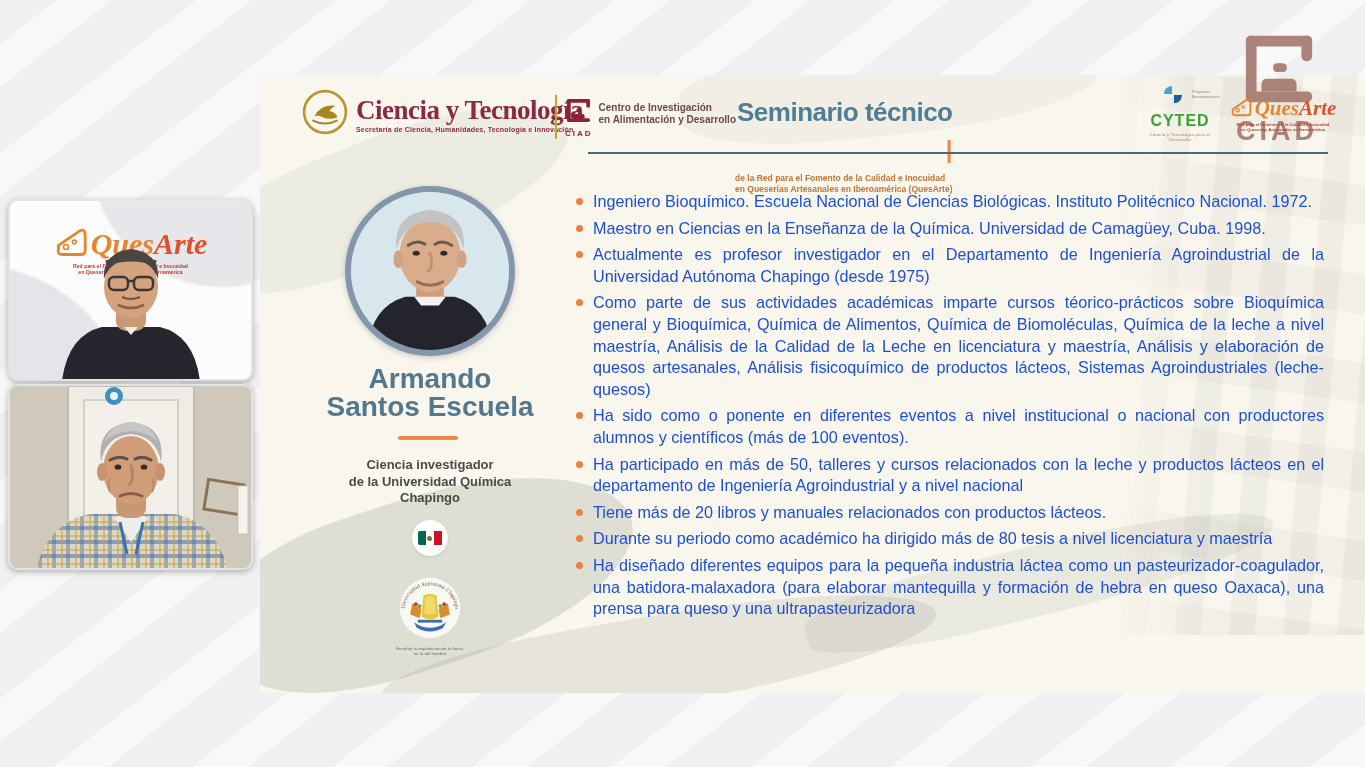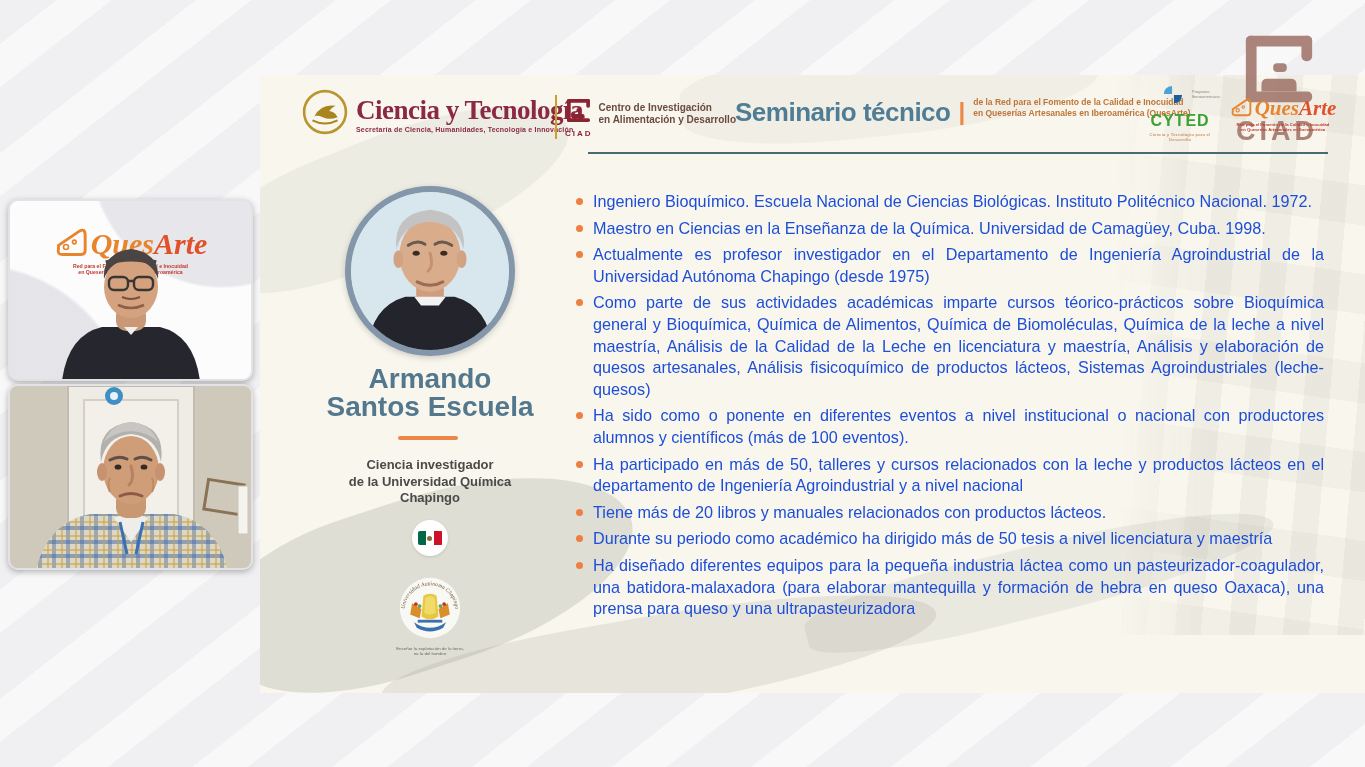--- a/index.html
+++ b/index.html
@@ -21,21 +21,21 @@
     -webkit-mask-image:linear-gradient(to left,#000 65%,transparent);
     mask-image:linear-gradient(to left,#000 65%,transparent);}
   
   .hdr-gov{position:absolute;left:42px;top:14px;display:flex;align-items:center;gap:8px;}
   .gov-title{font-family:"Liberation Serif", serif;font-weight:bold;color:#8b2844;font-size:27px;letter-spacing:-.5px;line-height:28px;}
   .gov-sub{color:#8b2844;font-size:7px;font-weight:bold;margin-top:2px;letter-spacing:.2px;}
   .gold-divider{position:absolute;left:295px;top:20px;width:2px;height:44px;background:#c9a227;}
   .hdr-ciad{position:absolute;left:305px;top:22px;display:flex;gap:6px;align-items:flex-start;}
   .ciad-acronym{font-size:8px;font-weight:bold;color:#8a2432;letter-spacing:2px;text-align:center;margin-top:1px;}
   .ciad-name{font-size:10px;line-height:11.5px;color:#6b4a40;font-weight:bold;margin-top:5px;}
-  .hdr-sem{position:absolute;left:475px;top:22px;display:flex;align-items:flex-start;gap:8px;}
+  .hdr-sem{position:absolute;left:475px;top:22px;display:flex;align-items:flex-end;gap:8px;flex-direction:column;}
   .sem-title{font-size:26px;font-weight:bold;color:#4f7d96;letter-spacing:-.5px;line-height:30px;}
   .sem-sep{color:#ed8747;font-size:24px;font-weight:bold;line-height:30px;}
   .sem-tag{font-size:8.5px;line-height:10.5px;color:#bf7536;font-weight:bold;}
   .hdr-cyted{position:absolute;left:880px;top:10px;width:80px;text-align:center;}
   .cyted-program{font-size:4px;color:#8a8a8a;text-align:left;position:absolute;left:52px;top:4px;width:40px;line-height:5px;}
   .cyted-name{font-size:16px;font-weight:bold;color:#3aa135;letter-spacing:1px;line-height:20px;margin-top:2px;}
   .cyted-tag{font-size:4.2px;color:#c0702e;letter-spacing:.3px;margin-top:1px;}
   .hdr-rule{position:absolute;left:328px;top:77px;width:740px;height:2px;background:#4a6a72;}
   
   .photo-ring{position:absolute;left:85px;top:111px;width:170px;height:170px;border-radius:50%;
@@ -225,21 +225,21 @@
   </div>
 
   <ul class="bullets">
       <li><span class="dot"></span><span>Ingeniero Bioquímico. Escuela Nacional de Ciencias Biológicas. Instituto Politécnico Nacional. 1972.</span></li>
       <li><span class="dot"></span><span>Maestro en Ciencias en la Enseñanza de la Química. Universidad de Camagüey, Cuba. 1998.</span></li>
       <li><span class="dot"></span><span>Actualmente es profesor investigador en el Departamento de Ingeniería Agroindustrial de la Universidad Autónoma Chapingo (desde 1975)</span></li>
       <li><span class="dot"></span><span>Como parte de sus actividades académicas imparte cursos téorico-prácticos sobre Bioquímica general y Bioquímica, Química de Alimentos, Química de Biomoléculas, Química de la leche a nivel maestría, Análisis de la Calidad de la Leche en licenciatura y maestría, Análisis y elaboración de quesos artesanales, Análisis fisicoquímico de productos lácteos, Sistemas Agroindustriales (leche-quesos)</span></li>
       <li><span class="dot"></span><span>Ha sido como o ponente en diferentes eventos a nivel institucional o nacional con productores alumnos y científicos (más de 100 eventos).</span></li>
       <li><span class="dot"></span><span>Ha participado en más de 50, talleres y cursos relacionados con la leche y productos lácteos en el departamento de Ingeniería Agroindustrial y a nivel nacional</span></li>
       <li><span class="dot"></span><span>Tiene más de 20 libros y manuales relacionados con productos lácteos.</span></li>
-      <li><span class="dot"></span><span>Durante su periodo como académico ha dirigido más de 50 tesis a nivel licenciatura y maestría</span></li>
+      <li><span class="dot"></span><span>Durante su periodo como académico ha dirigido más de 80 tesis a nivel licenciatura y maestría</span></li>
       <li><span class="dot"></span><span>Ha diseñado diferentes equipos para la pequeña industria láctea como un pasteurizador-coagulador, una batidora-malaxadora (para elaborar mantequilla y formación de hebra en queso Oaxaca), una prensa para queso y una ultrapasteurizadora</span></li>
     </ul>
 </div>
 
 <div class="ciad-watermark">
   <span>
     <svg width="82" height="78" viewBox="0 0 80 80" fill="#a1756a">
       <rect x="6" y="6" width="68" height="11" rx="5"></rect>
         <rect x="6" y="6" width="11" height="68" rx="5"></rect>
       <rect x="6" y="63" width="68" height="11" rx="5"></rect>

